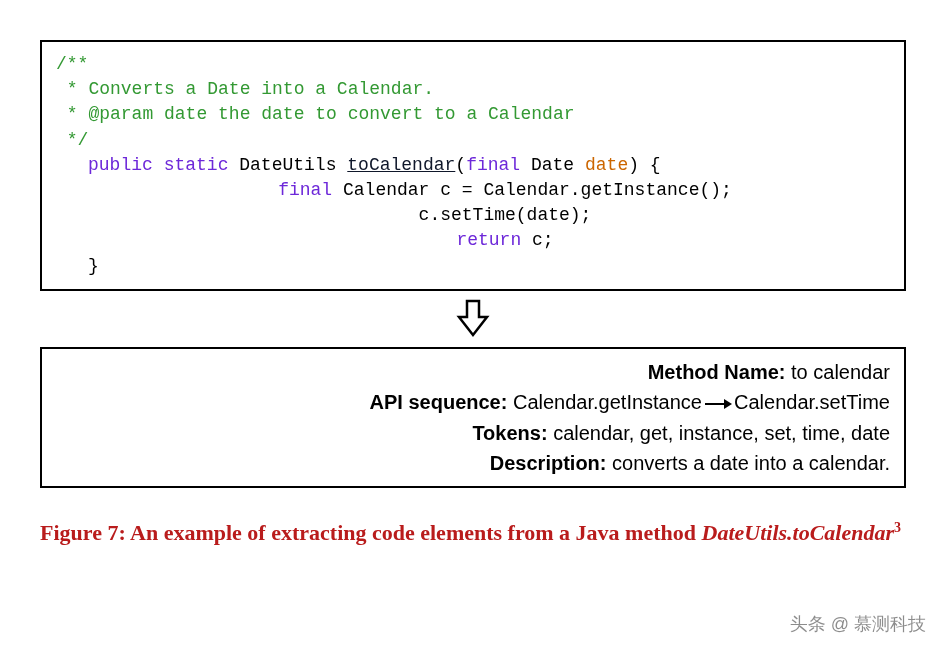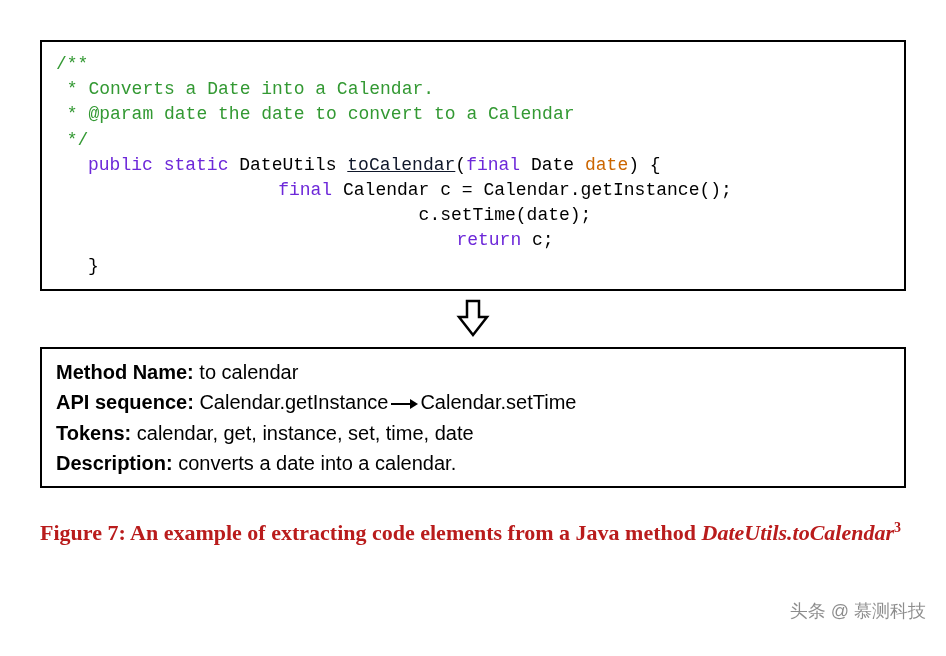--- a/index.html
+++ b/index.html
@@ -35,37 +35,37 @@
   }
   .arrow-down svg { display: inline-block; }
   .info-box {
     border: 2px solid #000;
     padding: 8px 14px;
     font-family: Arial, sans-serif;
     font-size: 20px;
     line-height: 1.5;
     color: #000;
   }
-  .info-row { display: block; }
+  .info-row { display: block; text-align: right; }
   .info-label { font-weight: bold; }
   .api-arrow { display: inline-block; vertical-align: middle; padding: 0 2px; }
   .caption {
     margin-top: 28px;
     font-family: Georgia, "Times New Roman", serif;
     font-size: 22px;
     font-weight: bold;
     color: #b91c1c;
     line-height: 1.5;
   }
   .caption .italic { font-style: italic; font-weight: bold; }
   .sup { vertical-align: super; font-size: 14px; }
   .watermark {
     position: absolute;
     right: 20px;
-    bottom: 33px;
+    bottom: 20px;
     color: rgba(0,0,0,0.45);
     font-size: 18px;
     font-family: sans-serif;
   }
 </style>
 </head>
 <body>
 
 <div class="code-box">
   <div class="code-line comment">/**</div>

